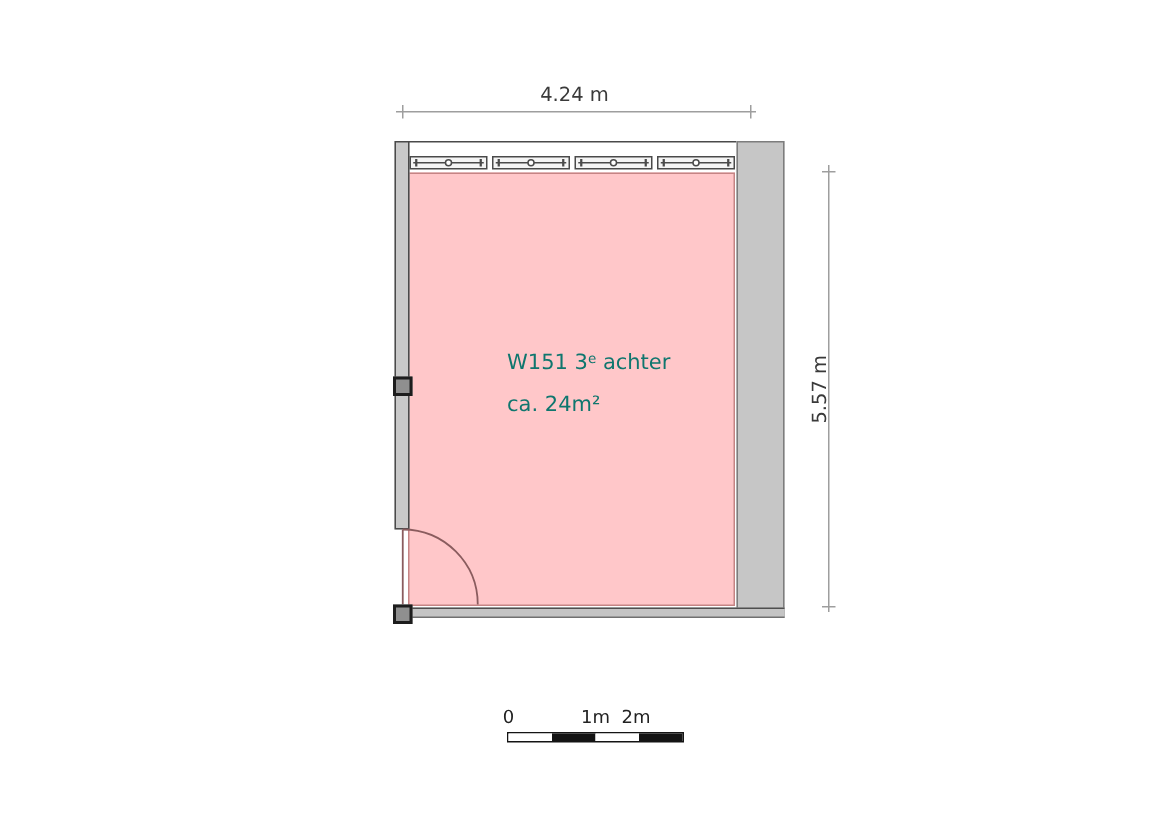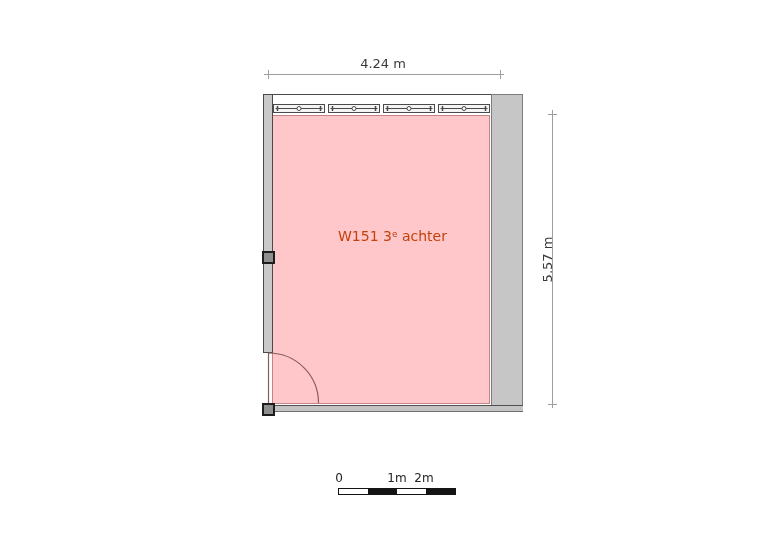--- a/index.html
+++ b/index.html
@@ -60,22 +60,22 @@
     position: absolute;
     left: 272px; top: 115px;
     width: 218px; height: 289px;
     background: #ffc7c9;
     border: 1px solid #c48484;
   }
   .room-label {
     position: absolute;
     left: 338px; top: 226px;
     font-size: 14px;
-    line-height: 16px;
-    color: #c2410c;
+    line-height: 28px;
+    color: #0f766e;
     white-space: nowrap;
   }
   .room-label sup {
     font-size: 9px;
     vertical-align: 4px;
   }
 
   
   .post {
     position: absolute;
@@ -168,20 +168,21 @@
       <path d="M268.5,353 L268.5,403"></path>
       <path d="M268.5,353 A50,50 0 0 1 318.5,403"></path>
     </g>
   </svg>
 
   <div class="post top"></div>
   <div class="post bottom"></div>
 
   <div class="room-label">
     <div><span>W151 3</span><sup>e</sup><span> achter</span></div>
+    <div>ca. 24m²</div>
   </div>
 
   <div class="scale-label" style="left:324px; width:30px;">0</div>
   <div class="scale-label" style="left:382px; width:30px;text-align:center;">1m</div>
   <div class="scale-label" style="left:409px; width:30px;">2m</div>
   <div class="scale-bar" id="scale-bar">
       <div class="seg" style="background: rgb(255, 255, 255);"></div>
       <div class="seg" style="background: rgb(20, 20, 20);"></div>
       <div class="seg" style="background: rgb(255, 255, 255);"></div>
       <div class="seg" style="background: rgb(20, 20, 20);"></div>

